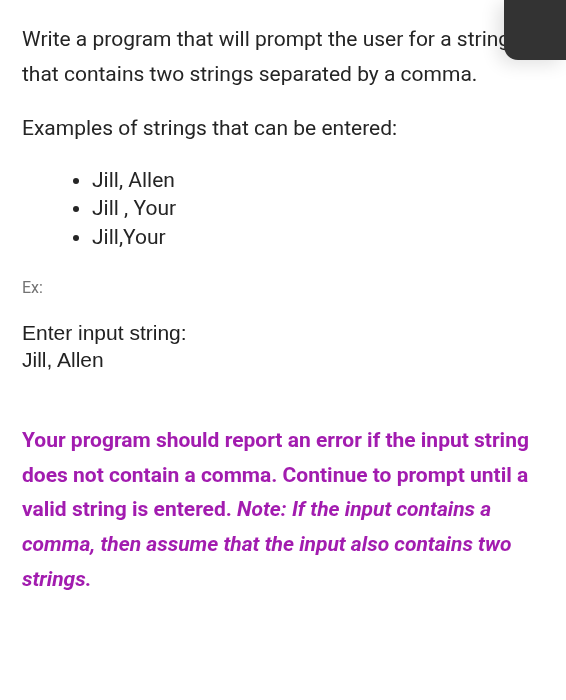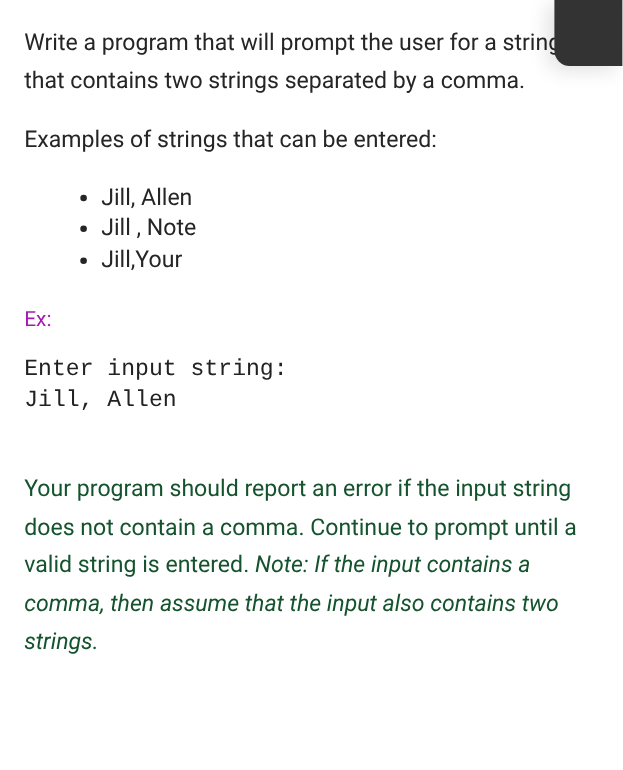--- a/index.html
+++ b/index.html
@@ -29,39 +29,39 @@
       padding-left: 70px;
       margin-bottom: 20px;
     }
     .list li {
       font-size: 21px;
       line-height: 1.35;
       font-weight: 400;
       color: #252525;
     }
     .ex-label {
-      font-size: 19px;
+      font-size: 16px;
       line-height: 1.6;
       margin-bottom: 18px;
       margin-top: 24px;
-      color: #a21caf;
+      color: #737373;
     }
     .code-block {
-      font-family: Liberation Mono, monospace;
+      font-family: Liberation Sans, sans-serif;
       font-size: 21px;
       line-height: 1.3;
       white-space: pre;
       margin-bottom: 40px;
       color: #222;
     }
     .para2 {
       font-size: 21px;
       line-height: 1.65;
-      font-weight: 400;
-      color: #14532d;
+      font-weight: 700;
+      color: #a21caf;
       margin-top: 50px;
     }
     .italic {
       font-style: italic;
     }
     .floating-tab {
       position: absolute;
       top: 0;
       right: 0;
       width: 62px;
@@ -73,21 +73,21 @@
   </style>
 </head>
 <body>
 
 <p class="para">Write a program that will prompt the user for a string that contains two strings separated by a comma.</p>
 
 <p class="para">Examples of strings that can be entered:</p>
 
 <ul class="list">
   <li>Jill, Allen</li>
-  <li>Jill , Note</li>
+  <li>Jill , Your</li>
   <li>Jill,Your</li>
 </ul>
 
 <p class="ex-label">Ex:</p>
 
 <div class="code-block">Enter input string:
 Jill, Allen</div>
 
 <p class="para2">
   <span>Your program should report an error if the input string does not contain a comma. Continue to prompt until a valid string is entered. </span><span class="italic">Note: If the input contains a comma, then assume that the input also contains two strings.</span>

